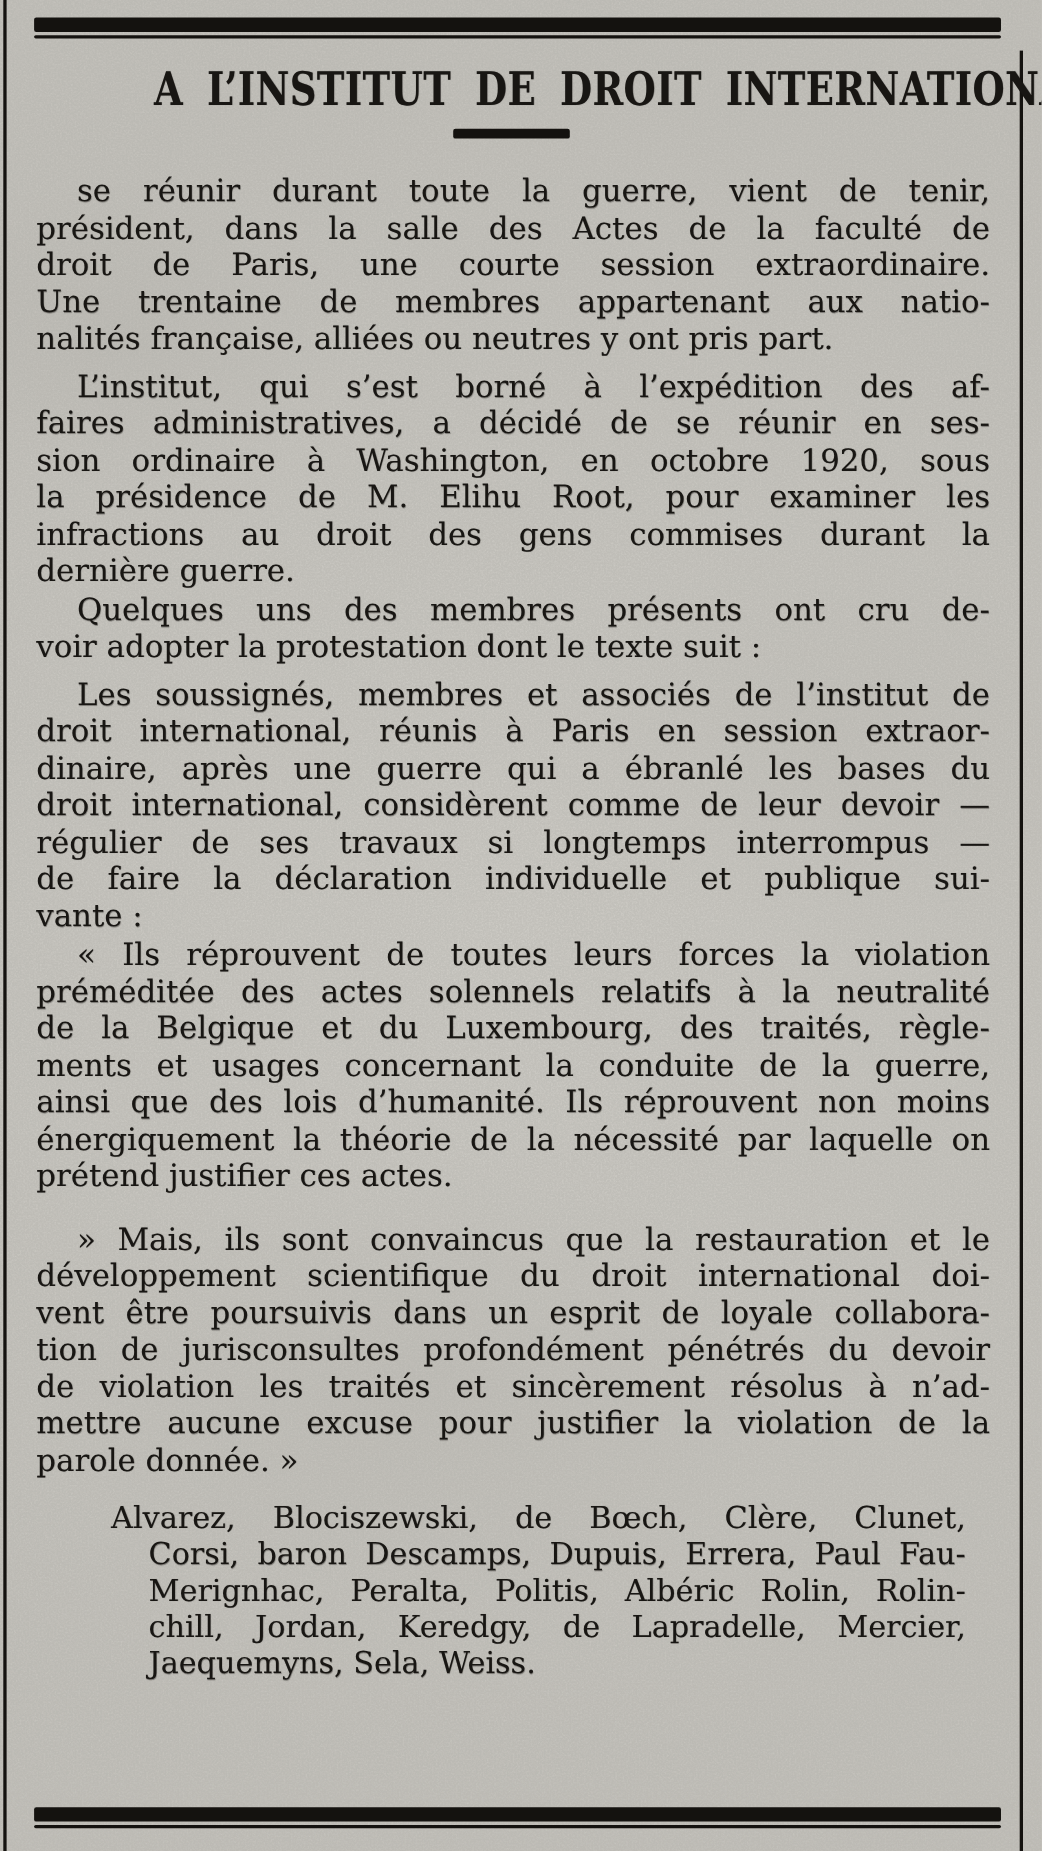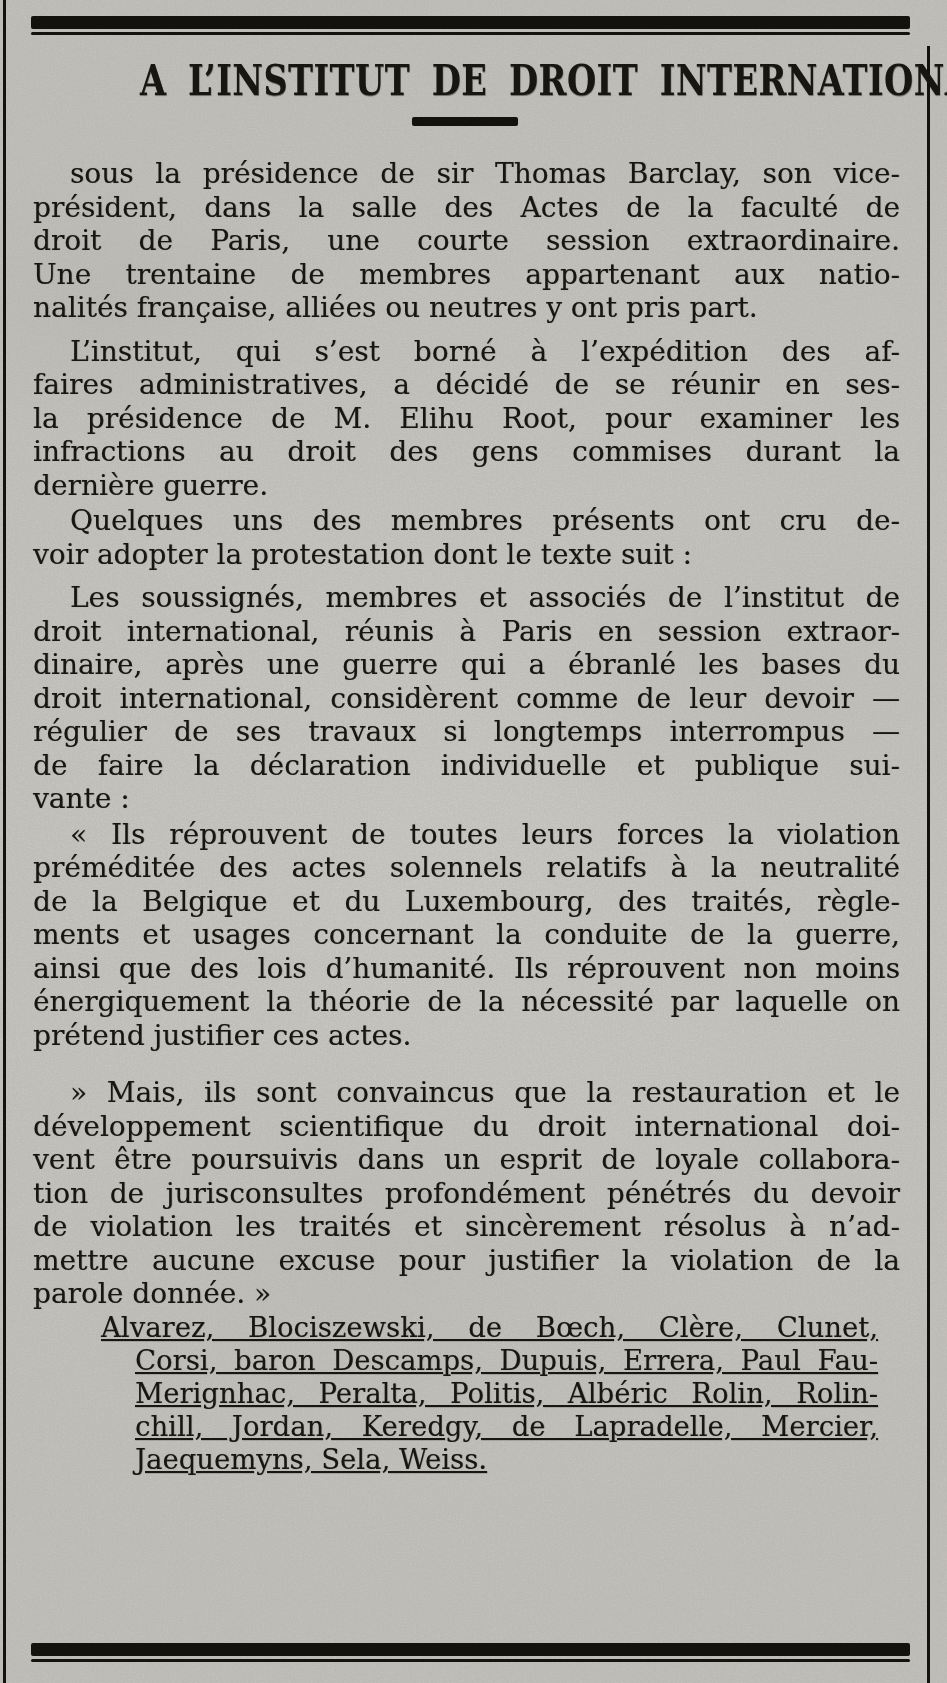--- a/index.html
+++ b/index.html
@@ -68,23 +68,24 @@
   .line.last { text-align-last: left; }
   .para .line:first-child { text-indent: 37px; }
   .para:nth-child(2) { margin-top: 10px; }
   .para:nth-child(3) { margin-top: 2px; }
   .para:nth-child(4) { margin-top: 10px; }
   .para:nth-child(5) { margin-top: 2px; }
   .para:nth-child(6) { margin-top: 24px; }
 
   
   .signatures {
+    margin-top: 20px;
     margin-left: 102px;
     width: 743px;
-    font-size: 27.5px; line-height: 33px; text-decoration: underline;
+    font-size: 27.5px; line-height: 33px;
   }
   .signatures .line:first-child { margin-left: -34px; text-indent: 0; }
 </style>
 </head>
 <body>
 
 <div id="page">
 
   <svg class="paper-noise" width="947" height="1683" aria-hidden="true">
     <filter id="grain">
@@ -104,29 +105,30 @@
     </div>
 
     <div class="headline-wrap">
       <span class="headline">A L’INSTITUT DE DROIT INTERNATIONAL</span>
     </div>
     <div class="title-divider"></div>
 
     <div class="body">
 
       <div class="para">
-          <div class="line">sous la présidence de sir Thomas Barclay, son vice-</div>
+          <div class="line">se réunir durant toute la guerre, vient de tenir,</div>
           <div class="line">président, dans la salle des Actes de la faculté de</div>
           <div class="line">droit de Paris, une courte session extraordinaire.</div>
           <div class="line">Une trentaine de membres appartenant aux natio-</div>
           <div class="line last">nalités française, alliées ou neutres y ont pris part.</div>
         </div>
         <div class="para">
           <div class="line">L’institut, qui s’est borné à l’expédition des af-</div>
           <div class="line">faires administratives, a décidé de se réunir en ses-</div>
+          <div class="line">sion ordinaire à Washington, en octobre 1920, sous</div>
           <div class="line">la présidence de M. Elihu Root, pour examiner les</div>
           <div class="line">infractions au droit des gens commises durant la</div>
           <div class="line last">dernière guerre.</div>
         </div>
         <div class="para">
           <div class="line">Quelques uns des membres présents ont cru de-</div>
           <div class="line last">voir adopter la protestation dont le texte suit :</div>
         </div>
         <div class="para">
           <div class="line">Les soussignés, membres et associés de l’institut de</div>

